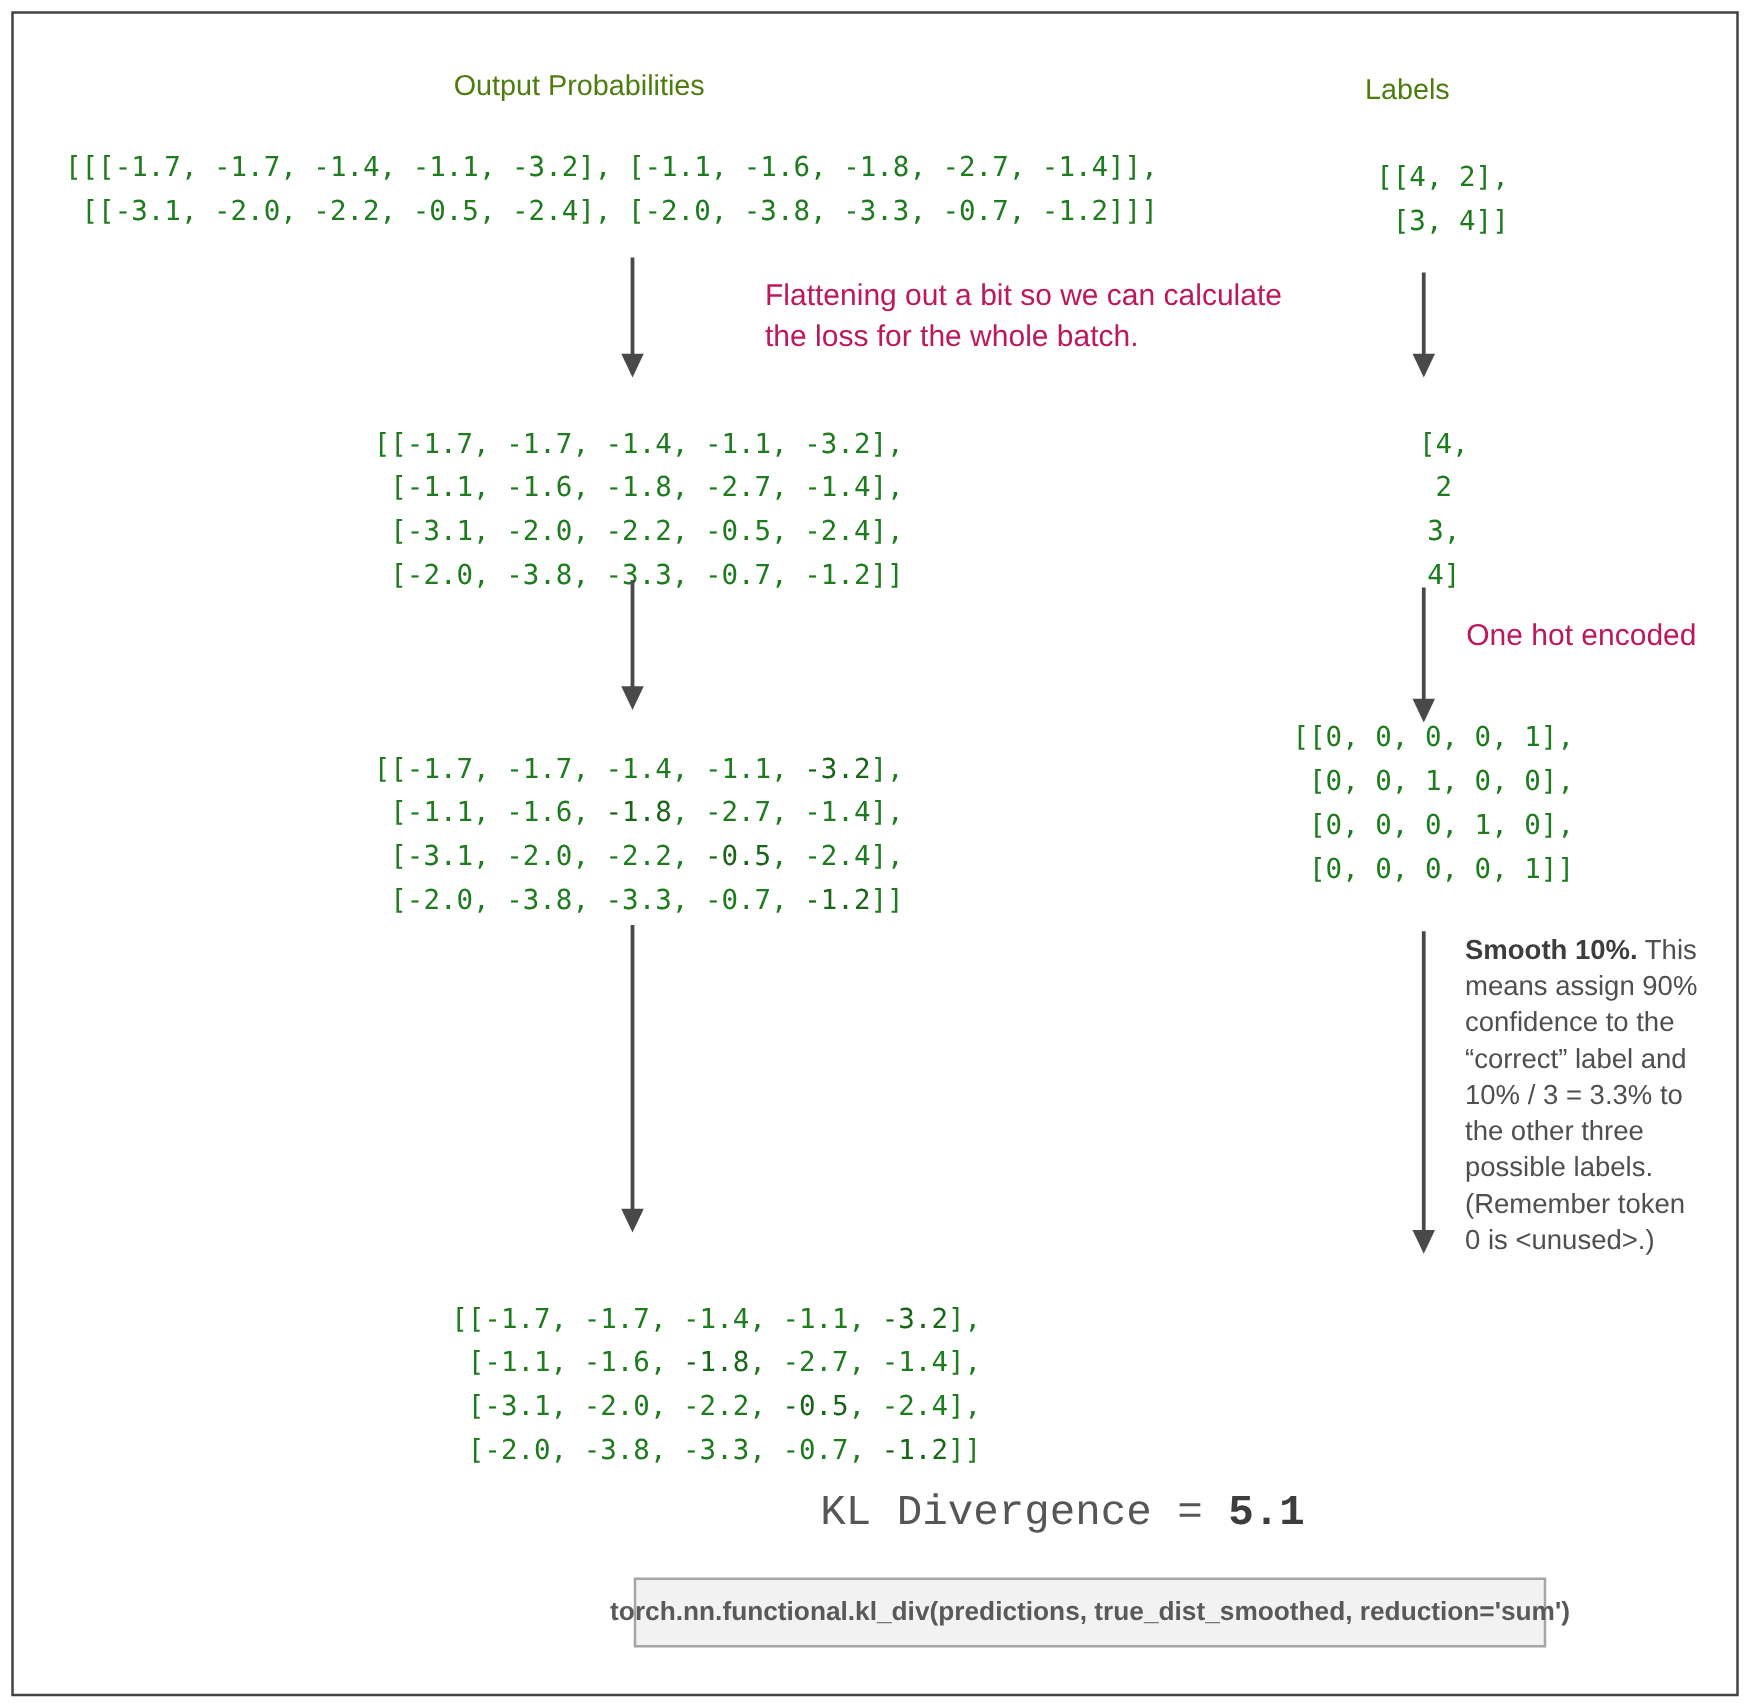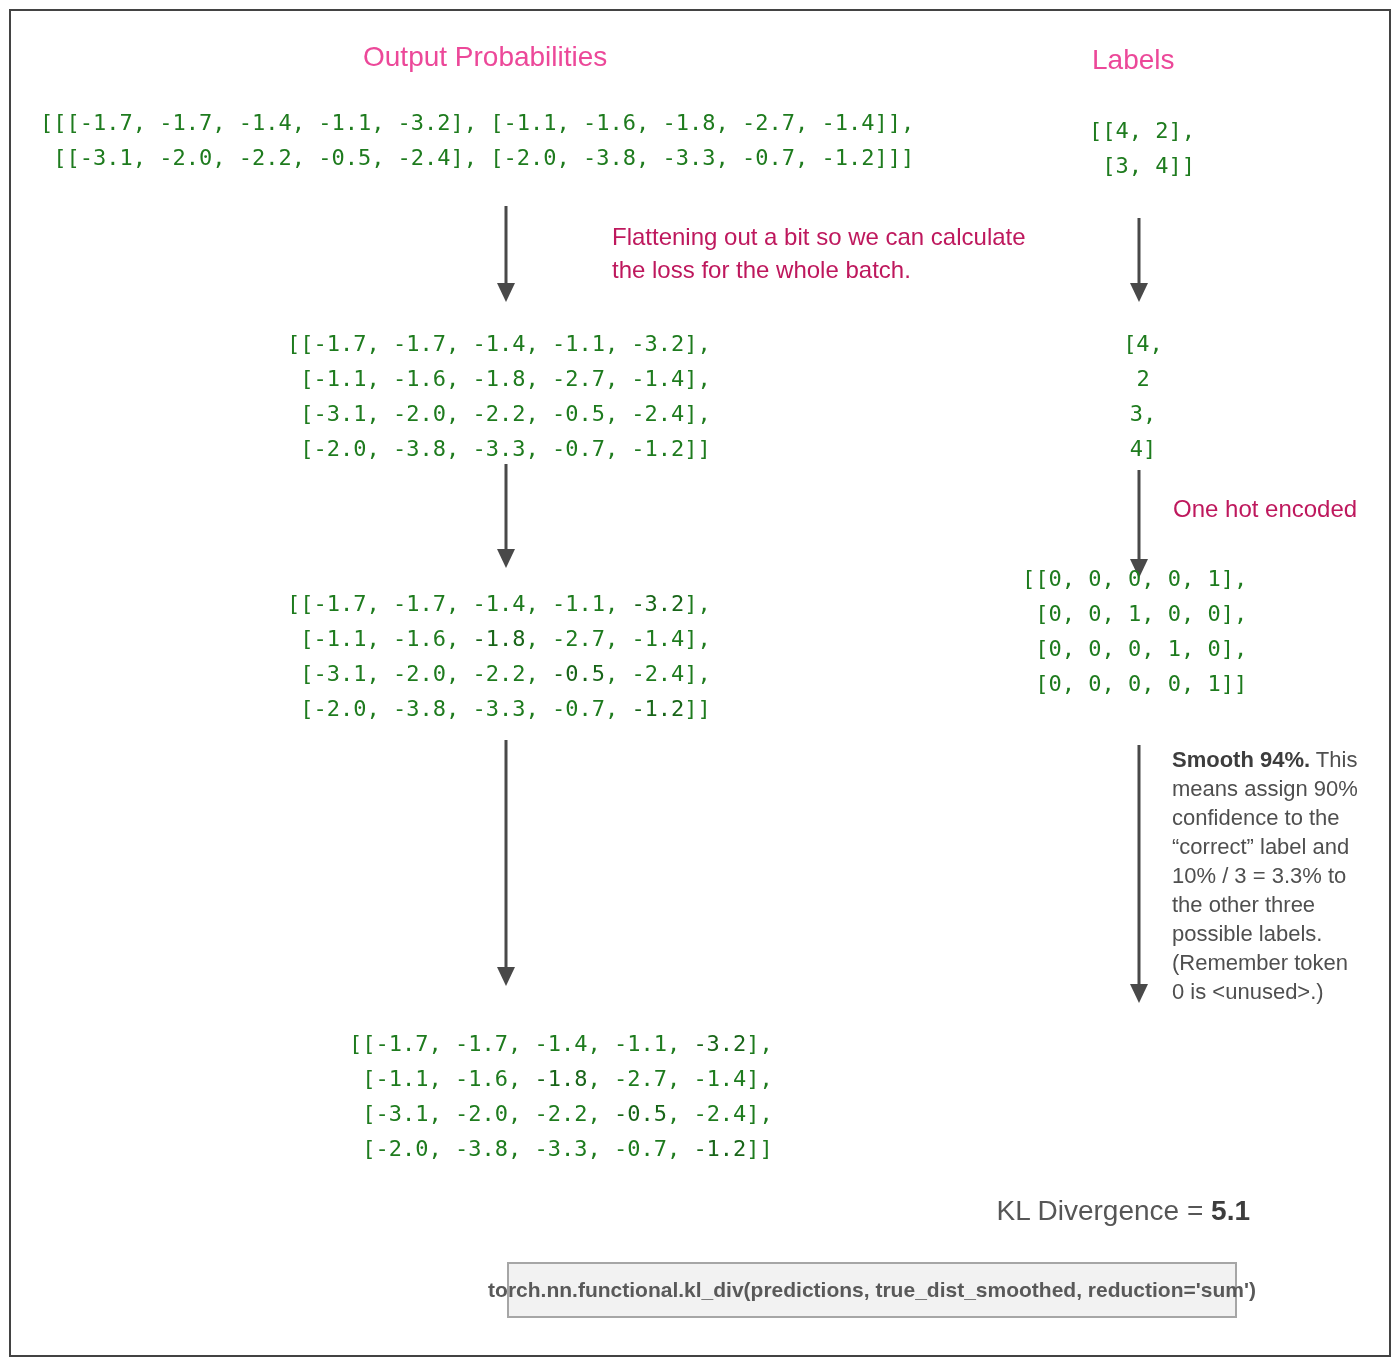--- a/index.html
+++ b/index.html
@@ -9,45 +9,46 @@
     background:#ffffff;
     font-family:"Liberation Sans", sans-serif;
     overflow:hidden;
   }
   .frame{
     position:absolute;left:9px;top:9px;right:9px;bottom:8px;
     border:2px solid #434343;
   }
   .heading{
     position:absolute;
-    font-size:28px;line-height:32px;color:#ec4899;
+    font-size:23px;line-height:32px;color:#4d7c0f;
     white-space:nowrap;
+    margin-top:11px;
   }
   pre.mono{
-    position:absolute;margin:4px;
+    position:absolute;margin:16px;
     font-family:"DejaVu Sans Mono","Liberation Mono",monospace;
     font-size:22px;line-height:35px;
     color:#1e7b1e;
   }
   pre.mono b{font-weight:normal;color:#186518;}
   .note{
     position:absolute;
     font-size:24px;line-height:33px;color:#be185d;
     white-space:pre-line;
   }
   .note-small{
     position:absolute;
     font-size:22px;line-height:29px;color:#4f4f4f;
     white-space:pre-line;
   }
   .note b,.note-small b,.kl-line b{font-weight:bold;color:#3d3d3d;}
   .kl-line{
     position:absolute;
-    font-size:28px;line-height:34px;color:#565656;
-    text-align:right;white-space:pre-line;
+    font-size:34px;line-height:34px;color:#565656;
+    text-align:center;white-space:pre-line;font-family:Liberation Mono, monospace;
   }
   .arrow{position:absolute;width:18px;}
   .arrow .shaft{
     position:absolute;left:50%;transform:translateX(-50%);
     top:0;bottom:16px;width:3px;background:#494949;
   }
   .arrow .head{
     position:absolute;left:50%;transform:translateX(-50%);
     bottom:0;width:0;height:0;
     border-left:9px solid transparent;
@@ -125,21 +126,21 @@
 
   <div class="arrow" style="left:497px;top:740px;height:246px;">
     <div class="shaft"></div>
     <div class="head"></div>
   </div>
   <div class="arrow" style="left:1130px;top:745px;height:258px;">
     <div class="shaft"></div>
     <div class="head"></div>
   </div>
 
-  <div class="note-small" style="left:1172px;top:745px;width:225px;"><b>Smooth 94%.</b> This
+  <div class="note-small" style="left:1172px;top:745px;width:225px;"><b>Smooth 10%.</b> This
 means assign 90%
 confidence to the
 “correct” label and
 10% / 3 = 3.3% to
 the other three
 possible labels.
 (Remember token
 0 is &lt;unused&gt;.)</div>
 
   <pre class="mono" style="left:345px;top:1022px;">[[-1.7, -1.7, -1.4, -1.1, <b>-3.2</b>],

